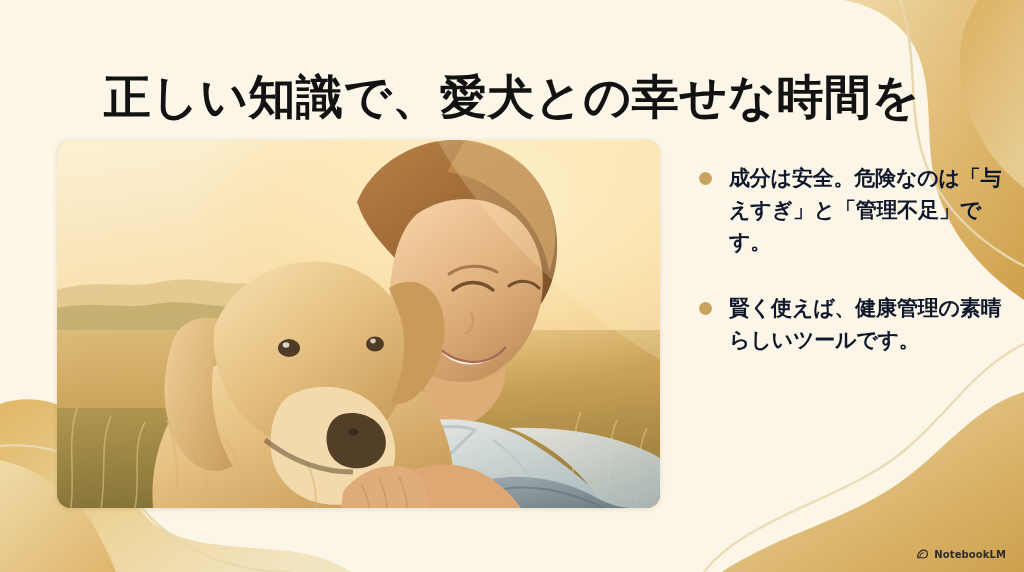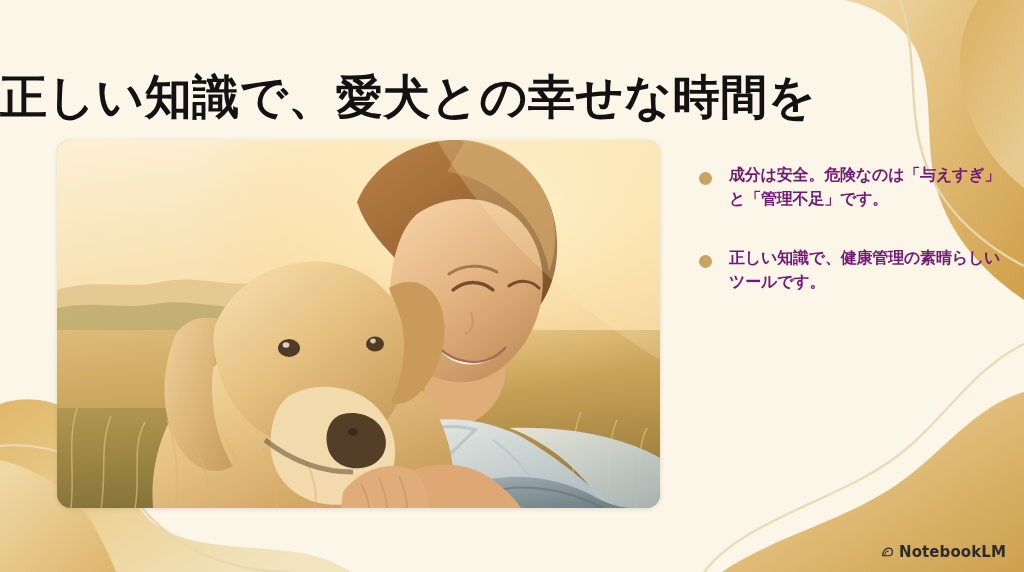--- a/index.html
+++ b/index.html
@@ -28,20 +28,21 @@
     height: 572px;
     pointer-events: none;
   }
 
   
   .title {
     position: absolute;
     left: 0;
     top: 38px;
     width: 1024px;
+    text-align: center;
     font-size: 47px;
     line-height: 1.18;
     font-weight: 700;
     letter-spacing: 0.5px;
     color: #121212;
     font-family: "DejaVu Sans", "Liberation Sans", sans-serif;
     white-space: nowrap;
   }
 
   
@@ -66,24 +67,24 @@
   .bullets {
     position: absolute;
     left: 697px;
     top: 163px;
     width: 305px;
   }
   .bullet {
     position: relative;
     padding-left: 32px;
     margin-bottom: 34px;
-    font-size: 16px;
+    font-size: 21px;
     line-height: 1.52;
     font-weight: 700;
-    color: #701a75;
+    color: #0f172a;
     letter-spacing: -0.2px;
   }
   .bullet:last-child { margin-bottom: 0; }
   .bullet .dot {
     position: absolute;
     left: 2px;
     top: 9px;
     width: 13px;
     height: 13px;
     border-radius: 50%;
@@ -91,21 +92,21 @@
   }
 
   
   .watermark {
     position: absolute;
     right: 18px;
     bottom: 11px;
     display: flex;
     align-items: center;
     gap: 5px;
-    font-size: 15px;
+    font-size: 10px;
     font-weight: 600;
     color: #2c2c2c;
     letter-spacing: 0.1px;
   }
   .watermark svg { display: block; }
 </style>
 </head>
 <body>
 
 <div class="slide">
@@ -315,21 +316,21 @@
     </svg>
   </div>
 
   <div class="bullets">
     <div class="bullet">
       <span class="dot"></span>
       <span>成分は安全。危険なのは「与えすぎ」と「管理不足」です。</span>
     </div>
     <div class="bullet">
       <span class="dot"></span>
-      <span>正しい知識で、健康管理の素晴らしいツールです。</span>
+      <span>賢く使えば、健康管理の素晴らしいツールです。</span>
     </div>
   </div>
 
   <div class="watermark">
     <svg width="13" height="13" viewBox="0 0 24 24" aria-hidden="true">
       <path d="M3 18 C3 10 8 4 14 4 C18 4 21 7 21 11 C21 15 18 18 14 18 Z" fill="none" stroke="#2c2c2c" stroke-width="2.2" stroke-linejoin="round"></path>
       <path d="M7 18 C7 13 10 9 14 9" fill="none" stroke="#2c2c2c" stroke-width="2"></path>
     </svg>
     <span>NotebookLM</span>
   </div>

